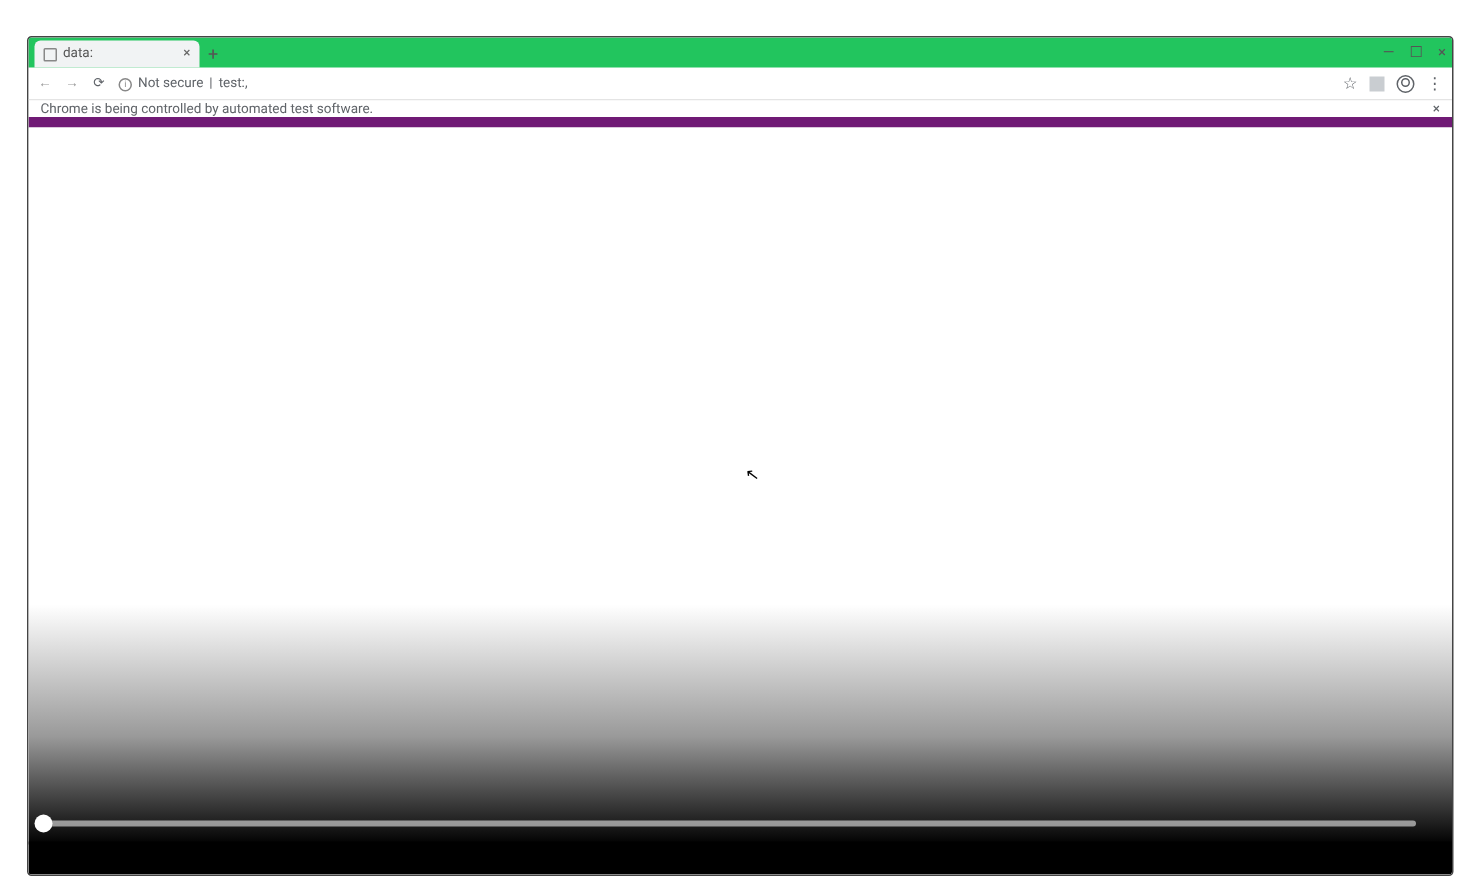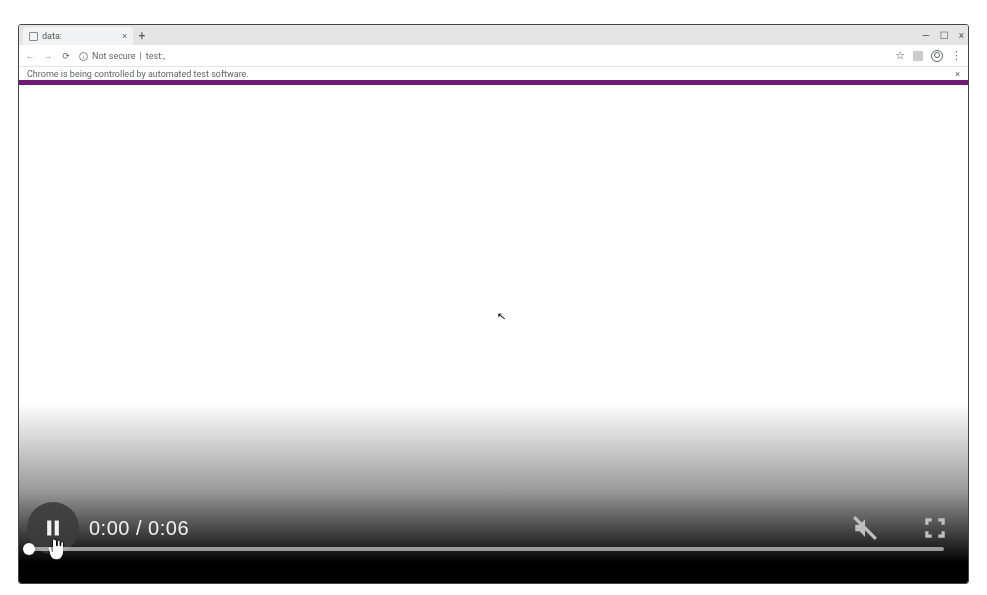--- a/index.html
+++ b/index.html
@@ -22,21 +22,21 @@
     height: 560px;
     border: 1px solid #444;
     border-radius: 3px;
     background: #fff;
     overflow: hidden;
     box-shadow: 0 0 0 3px #fff;
   }
 
   .tab-strip {
     height: 20px;
-    background: #e5e5e5;
+    background: #22c55e;
     display: flex;
     align-items: flex-end;
     position: relative;
     font-size: 9px;
   }
   .tab {
     height: 18px;
     width: 110px;
     background: #f1f3f4;
     margin-left: 4px;
@@ -77,21 +77,21 @@
   .addr-bar .right .ext-box { width:10px; height:10px; background:#c9cdd1; }
   .addr-bar .right .profile { width:12px; height:12px; border:1.5px solid #5f6368; border-radius:50%; position:relative; }
   .addr-bar .right .profile::after{
     content:""; position:absolute; width:4px; height:4px; border:1.5px solid #5f6368; border-radius:50%;
     left:2px; top:1px;
   }
 
   .info-bar {
     height: 18px;
     background:#fff;
-    border-bottom:5px solid #701a75;
+    border-bottom:7px solid #701a75;
     display:flex; align-items:center;
     padding:0 8px;
     font-size:9px; color:#5f6368;
     justify-content:space-between;
   }
 
   
   .video-area {
     position:absolute;
     left:0; right:0;
@@ -217,47 +217,19 @@
     <span>×</span>
   </div>
 
   <div class="video-area">
 
     <span class="content-cursor">↖</span>
 
     <div class="gradient"></div>
     <div class="under-strip"></div>
 
-    <div class="controls">
-
-      <div class="play-btn">
-        <svg viewBox="0 0 24 24">
-          <rect x="5" y="3" width="5" height="18"></rect>
-          <rect x="14" y="3" width="5" height="18"></rect>
-        </svg>
-        <span class="hand-cursor">
-          <svg viewBox="0 0 32 40">
-            <path d="M12 4c1 0 2 .8 2 2v8h1V8c0-1 1-2 2-2s2 1 2 2v6h1v-4c0-1 1-2 2-2s2 1 2 2v12c0 6-4 12-10 12s-9-4-10-9l-2-7c-.4-1.4.5-3 2-3 1 0 1.8.6 2.2 1.8L8 22V6c0-1.2.9-2 2-2s2 .8 2 2Z" fill="#ffffff" stroke="#000" stroke-width="1.4"></path>
-          </svg>
-        </span>
-      </div>
-
-      <div class="time">
-        <span>0:00</span><span> / </span><span>0:06</span>
-      </div>
-
-      <div class="right-controls">
-        <svg class="icon" viewBox="0 0 24 24">
-          <path d="M3 9v6h4l5 5V4L7 9H3z"></path>
-          <line x1="2" y1="2" x2="22" y2="22" stroke="#bfbfbf" stroke-width="3"></line>
-        </svg>
-        <svg class="icon" viewBox="0 0 24 24">
-          <path d="M3 3h6v3H6v3H3V3zm12 0h6v6h-3V6h-3V3zM3 15h3v3h3v3H3v-6zm18 0v6h-6v-3h3v-3h3z"></path>
-        </svg>
-      </div>
-    </div>
 
     <div class="progress">
       <div class="thumb"></div>
     </div>
 
   </div>
 </div>
 
 </body></html>

